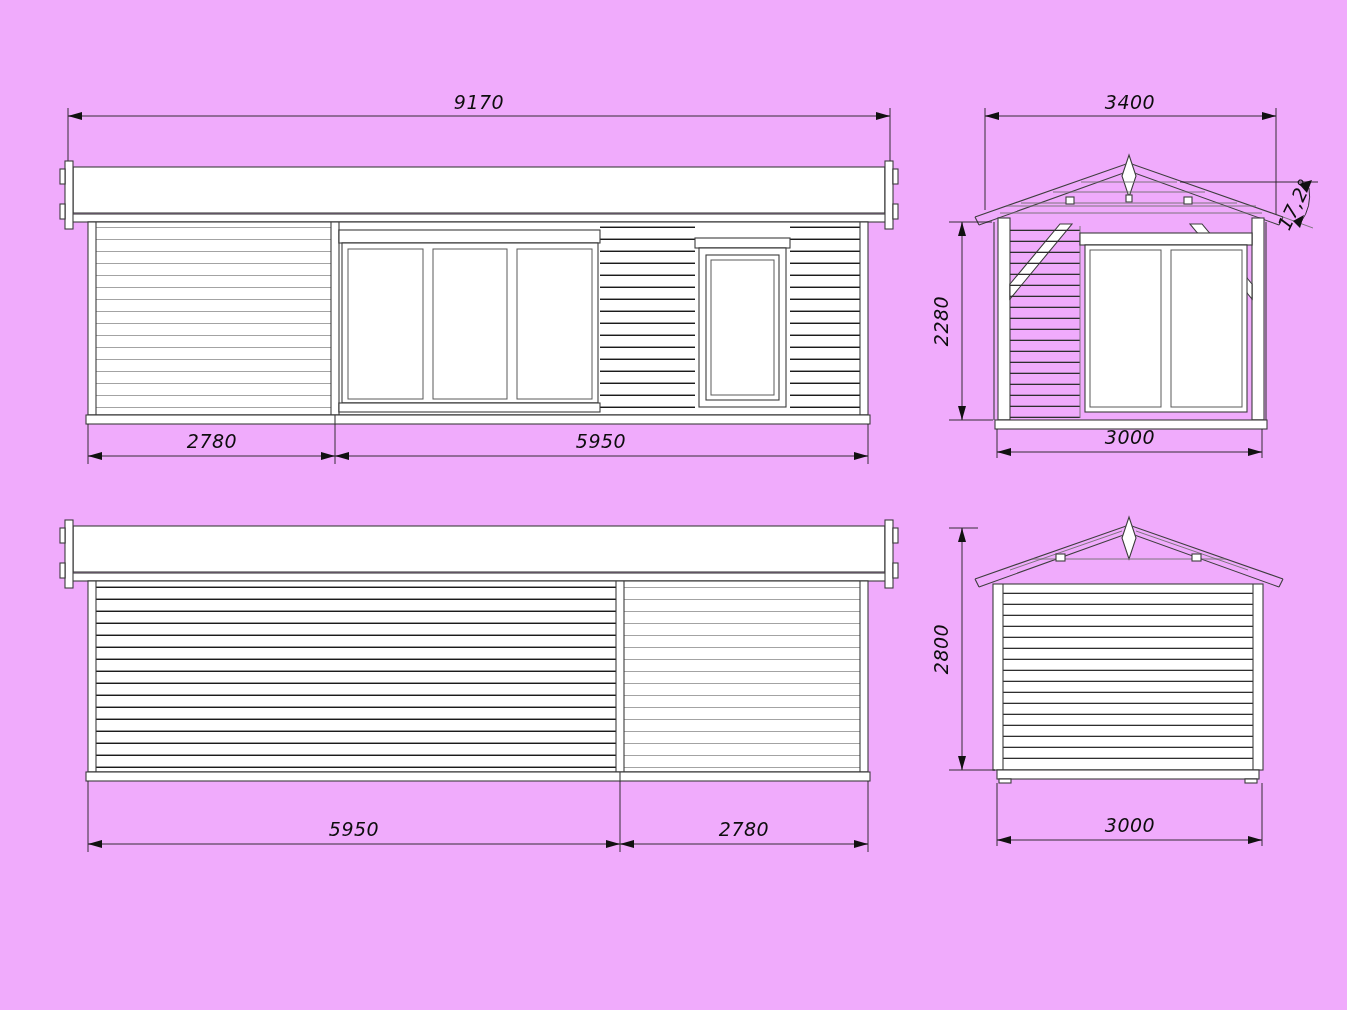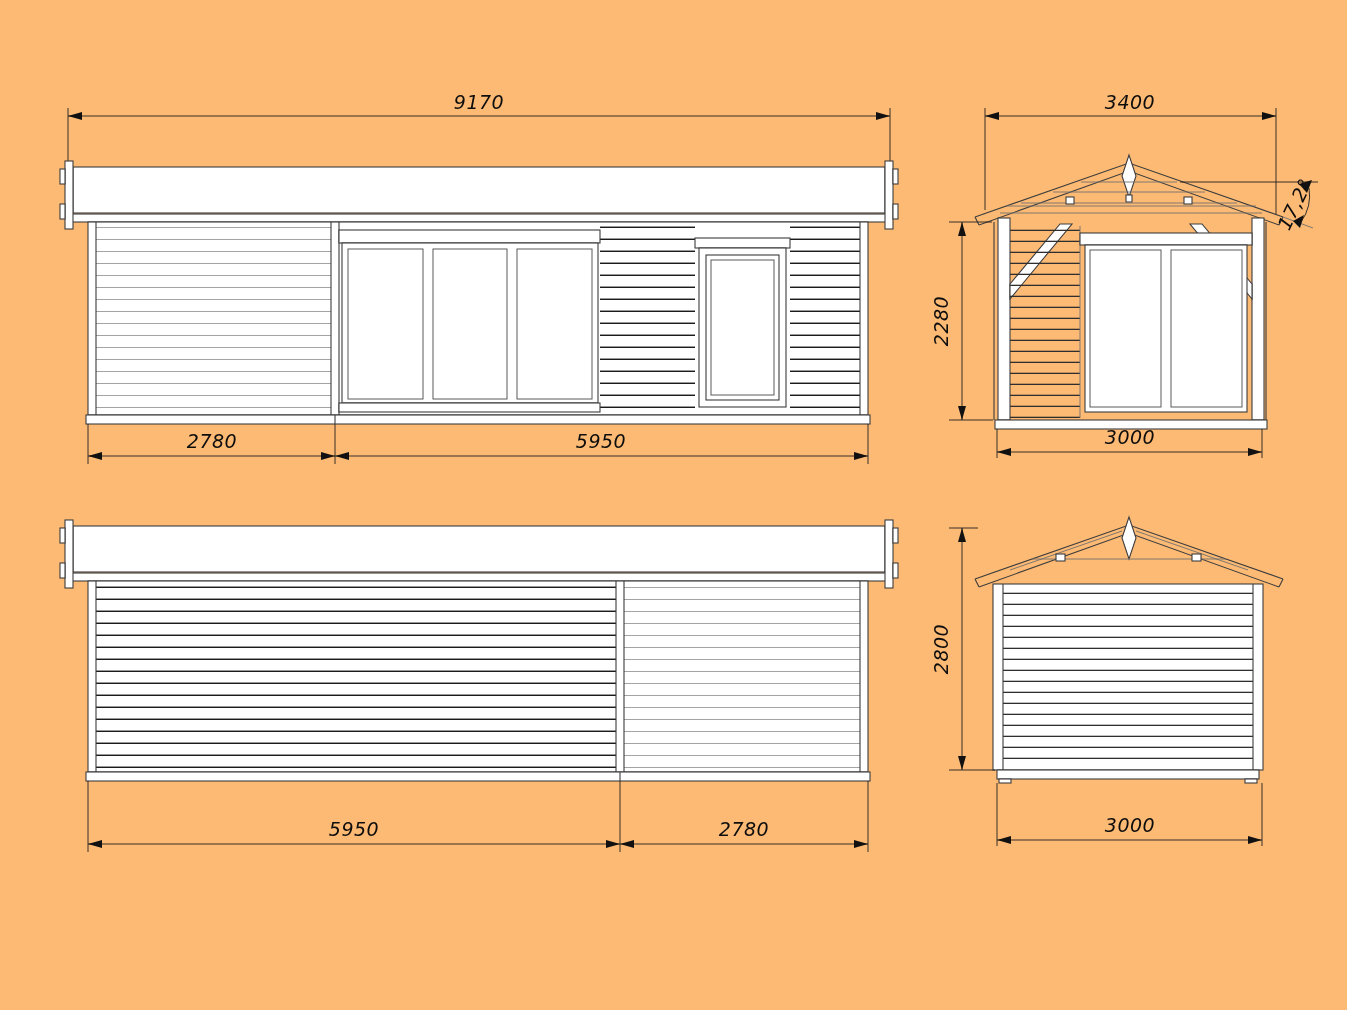--- a/index.html
+++ b/index.html
@@ -1,16 +1,16 @@
 <!DOCTYPE html>
 <html><head>
 <meta charset="utf-8">
 <style>
   html,body{margin:0;padding:0;background:#ffffff;}
-  .canvas{width:1347px;height:1010px;background:#fdba74;position:relative;overflow:hidden;}
+  .canvas{width:1347px;height:1010px;background:#f0abfc;position:relative;overflow:hidden;}
   svg{display:block;}
   .ol  { fill:#fff; stroke:#3d3d3d; stroke-width:1.1; }
   .ln  { stroke:#3d3d3d; stroke-width:1.1; fill:none; }
   .lnt { stroke:#6f6f6f; stroke-width:0.9; fill:none; }
   .glass{ fill:#fff; stroke:#5a5a5a; stroke-width:1; }
   .dim { stroke:#1f1f1f; stroke-width:0.9; fill:none; }
   .arr { fill:#111; stroke:none; }
   .dimtxt{ font:italic 19px "DejaVu Sans", sans-serif; fill:#0d0d0d; letter-spacing:0.5px; }
 </style>
 </head>

